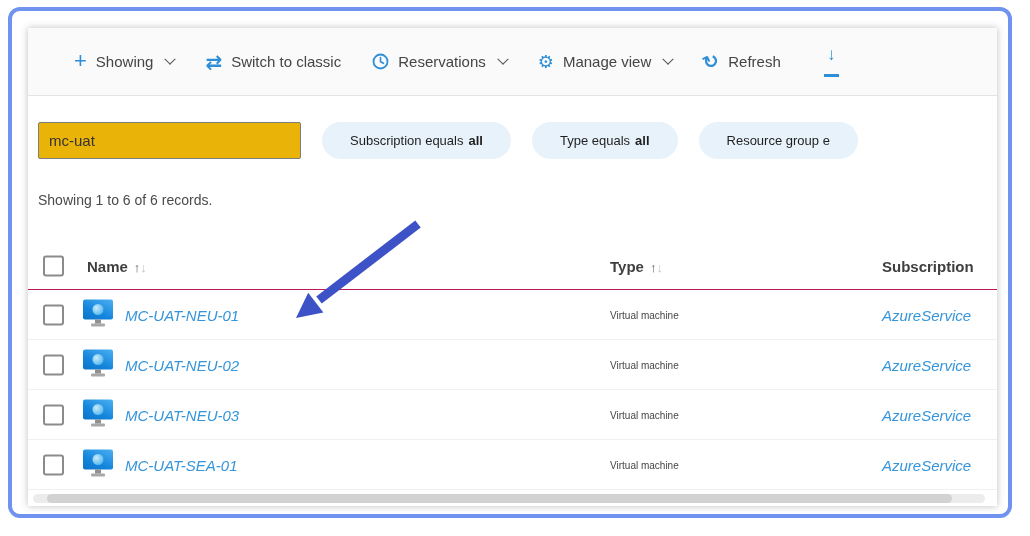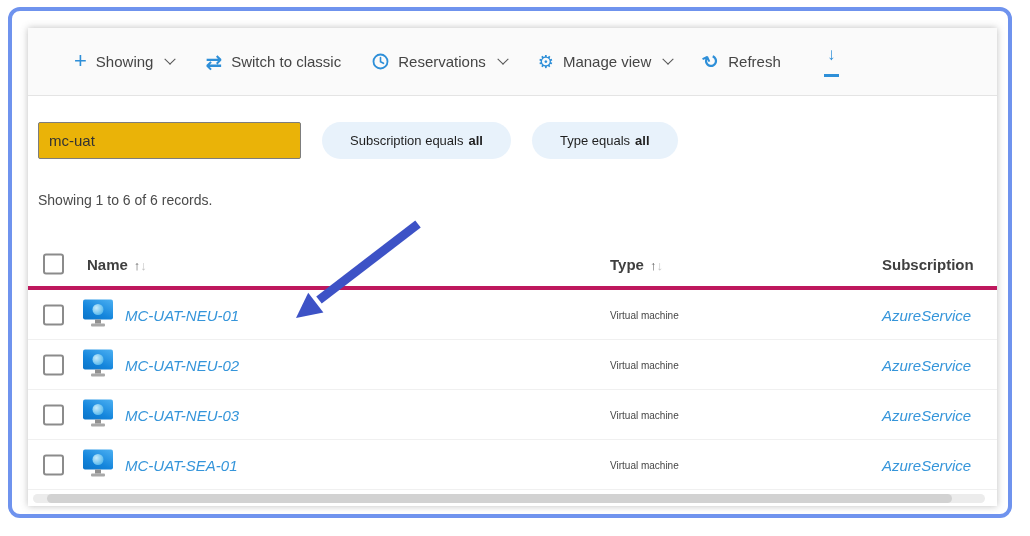--- a/index.html
+++ b/index.html
@@ -39,21 +39,21 @@
           align-items:center; padding:0 28px; font-size:13px; color:#1f1f1f;
           cursor:pointer; white-space:nowrap; flex:none; }
   .pill b { margin-left:5px; }
 
   
   .showing { position:absolute; left:10px; top:164px; font-size:14px; color:#4a4a4a; }
 
   
   .grid { position:absolute; left:0; top:214px; right:0; }
   .g-row { position:relative; height:50px; border-bottom:1px solid #f0f0f0; }
-  .g-head { position:relative; height:48px; border-bottom:4px solid #be185d; }
+  .g-head { position:relative; height:48px; border-bottom:1px solid #be185d; }
   .cell { position:absolute; top:50%; transform:translateY(-50%); white-space:nowrap; }
   .c-check { left:15px; } .c-icon { left:55px; } .c-name { left:97px; }
   .c-type { left:582px; } .c-sub { left:854px; }
   .hdr { font-size:15px; font-weight:700; color:#3f3f3f; }
   .sort { font-size:13px; margin-left:6px; }
   .sort .up { color:#5a5a5a; } .sort .dn { color:#c3c3c3; }
   .cb { display:inline-block; width:21px; height:21px; border:2px solid #8b8b8b;
         border-radius:3px; background:#fff; cursor:pointer; vertical-align:middle; }
   .link { font-size:15px; color:#3595da; cursor:pointer; text-decoration:none;font-style:italic; }
   .plain { font-size:10px; color:#474747; }
@@ -124,20 +124,23 @@
   <div class="filters">
     <input class="search" type="text" value="mc-uat" style="">
     <div class="pill">
       <span>Subscription equals</span>
       <b>all</b>
     </div>
     <div class="pill">
       <span>Type equals</span>
       <b>all</b>
     </div>
+    <div class="pill">
+      <span>Resource group e</span>
+    </div>
   </div>
 
   <div class="showing">Showing 1 to 6 of 6 records.</div>
 
   <div class="grid">
     <div class="g-head">
       <span class="cell c-check"><span class="cb"></span></span>
       <span class="cell c-name hdr" style="left:59px;">
         <span>Name</span><span class="sort"><span class="up">↑</span><span class="dn">↓</span></span>
       </span>

